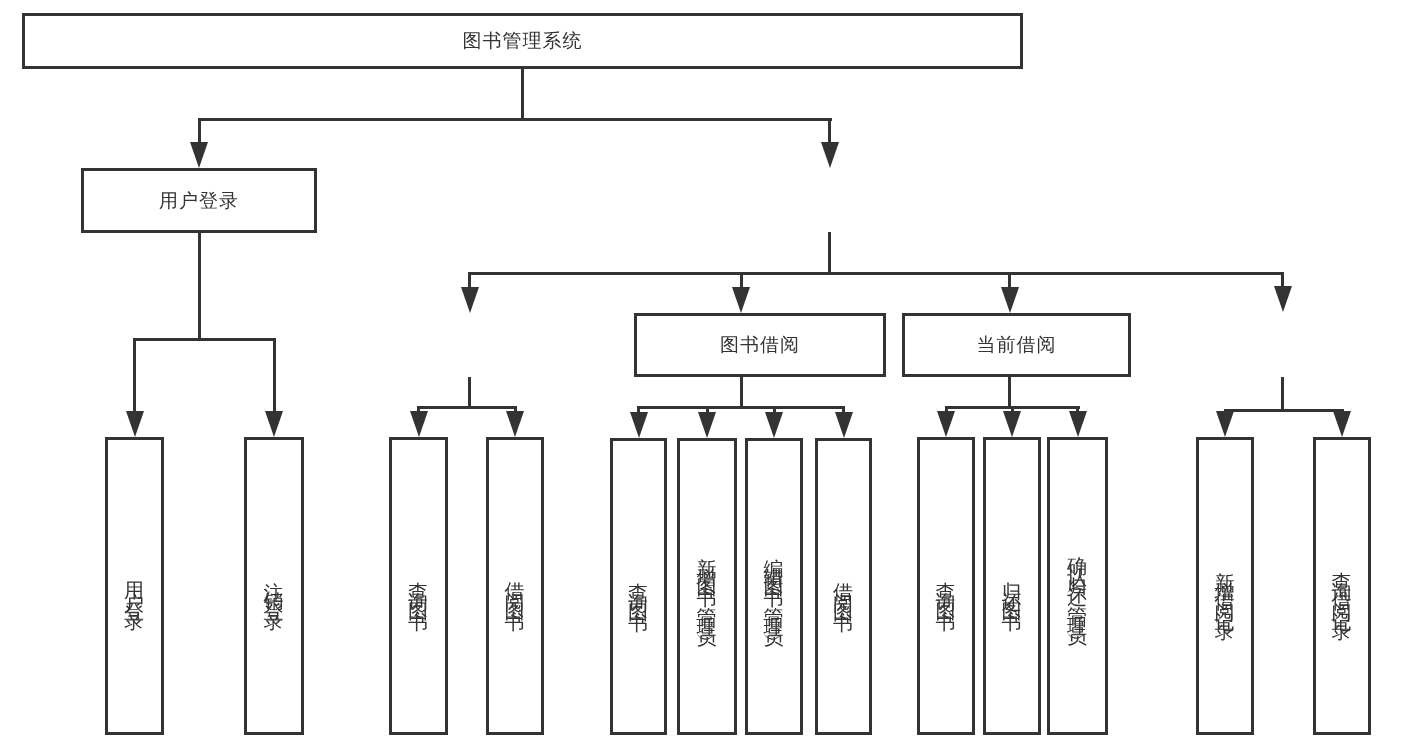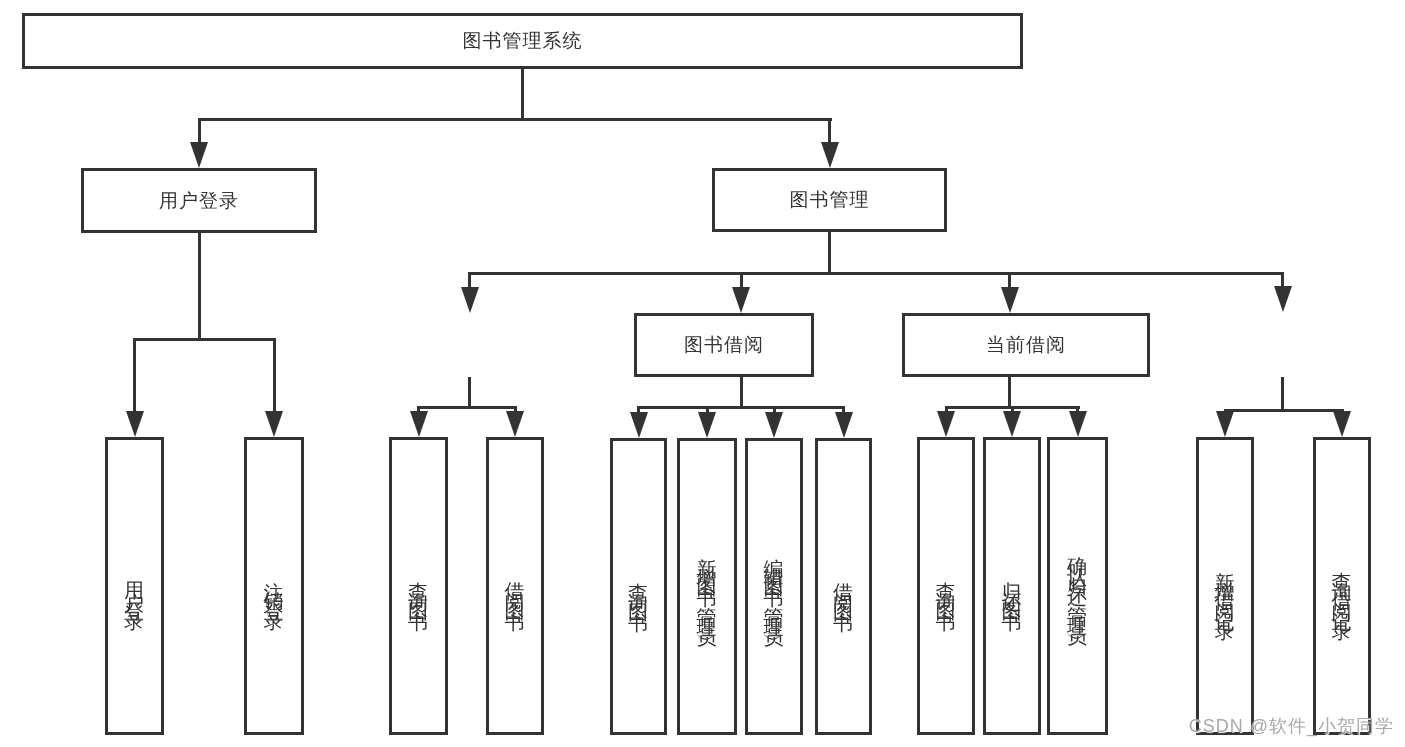--- a/index.html
+++ b/index.html
@@ -60,34 +60,30 @@
     color: #a8a8a8;
     text-shadow: 1px 1px 1px #ffffff;
     z-index: 6;
     white-space: nowrap;
   }
 </style>
 </head>
 <body>
 
 <div id="stage" style="background: rgb(255, 255, 255);">
-  <div class="watermark" style="color: rgb(168, 168, 168);">CSDN @软件_小贺同学</div>
 <div class="node" style="left: 22px; top: 13px; width: 1001px; height: 56px; border-color: rgb(51, 51, 51);">
       <span class="label" style="color: rgb(51, 51, 51);">图书管理系统</span>
     </div>
     <div class="node" style="left: 81px; top: 168px; width: 236px; height: 65px; border-color: rgb(51, 51, 51);">
       <span class="label" style="color: rgb(51, 51, 51);">用户登录</span>
     </div>
-    <div class="node" style="left: 712px; top: 168px; width: 235px; height: 64px; border-color: rgb(51, 51, 51);">
-      <span class="label" style="color: rgb(51, 51, 51);">图书管理</span>
-    </div>
-    <div class="node" style="left: 634px; top: 313px; width: 180px; height: 64px; border-color: rgb(51, 51, 51);">
+    <div class="node" style="left: 634px; top: 313px; width: 252px; height: 64px; border-color: rgb(51, 51, 51);">
       <span class="label" style="color: rgb(51, 51, 51);">图书借阅</span>
     </div>
-    <div class="node" style="left: 902px; top: 313px; width: 248px; height: 64px; border-color: rgb(51, 51, 51);">
+    <div class="node" style="left: 902px; top: 313px; width: 229px; height: 64px; border-color: rgb(51, 51, 51);">
       <span class="label" style="color: rgb(51, 51, 51);">当前借阅</span>
     </div>
     <div class="node vertical" style="left: 105px; top: 437px; width: 59px; height: 298px; border-color: rgb(51, 51, 51);">
       <span class="label" style="color: rgb(51, 51, 51);">用户登录</span>
     </div>
     <div class="node vertical" style="left: 244px; top: 437px; width: 60px; height: 298px; border-color: rgb(51, 51, 51);">
       <span class="label" style="color: rgb(51, 51, 51);">注销登录</span>
     </div>
     <div class="node vertical" style="left: 389px; top: 437px; width: 59px; height: 298px; border-color: rgb(51, 51, 51);">
       <span class="label" style="color: rgb(51, 51, 51);">查询图书</span>

